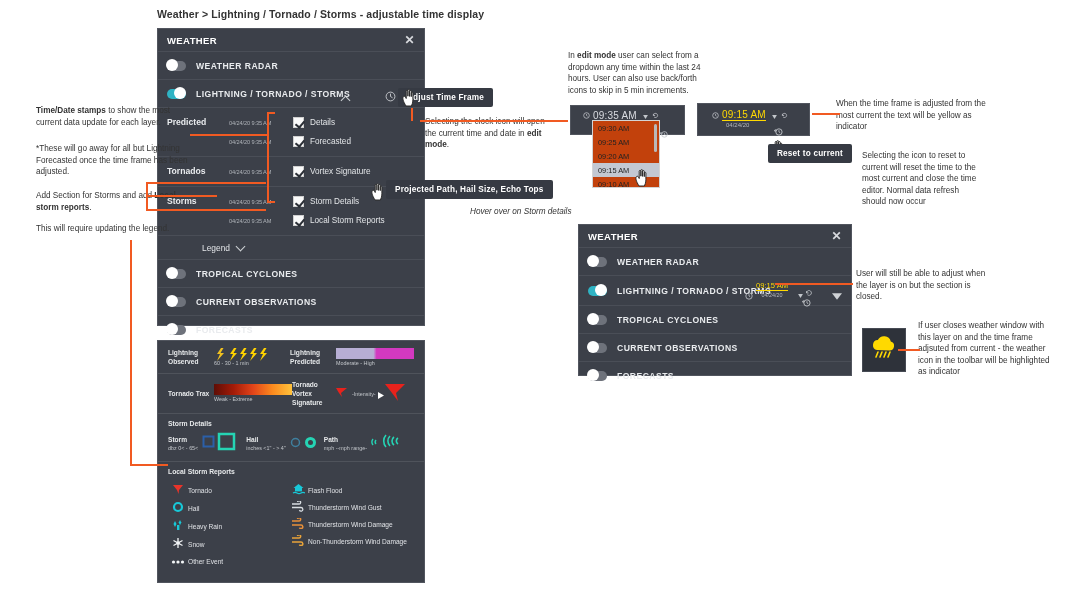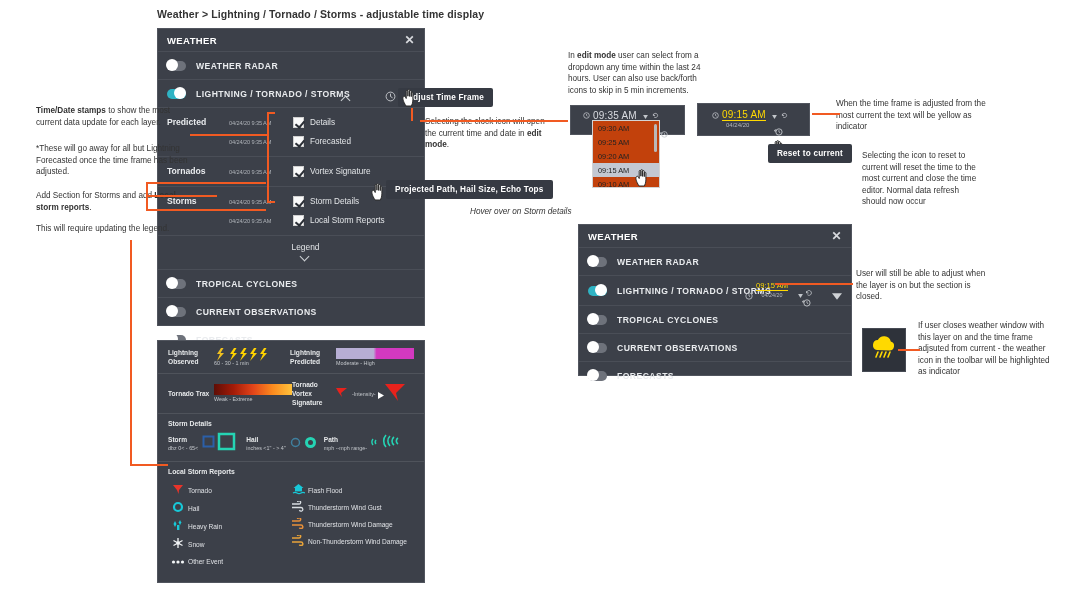--- a/index.html
+++ b/index.html
@@ -200,21 +200,21 @@
           <span class="sub-label">Storm Details</span>
         </div>
         <div class="sub-item">
           <span class="ts">04/24/20 9:35 AM</span>
           <span class="cb"></span>
           <span class="sub-label">Local Storm Reports</span>
         </div>
       </div>
     </div>
 
-    <div class="legend-row" style="padding-left:44px;flex-direction:column;">
+    <div class="legend-row" style="padding-left:44px;">
       <span>Legend</span>
       <span class="chev down"></span>
     </div>
   </div>
 
   <div class="layer-row">
     <div class="toggle">
         <div class="knob"></div>
       </div>
     <span class="lbl">TROPICAL CYCLONES</span>

